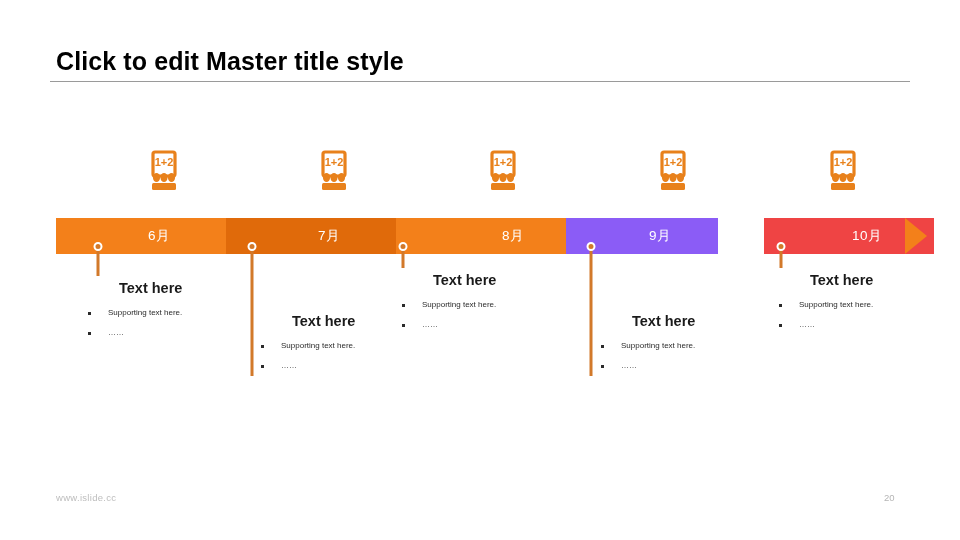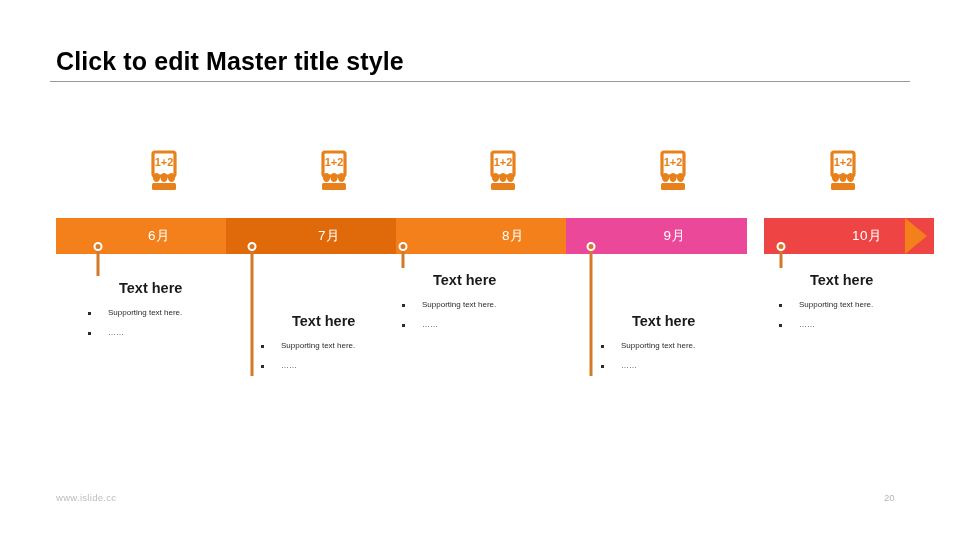--- a/index.html
+++ b/index.html
@@ -188,21 +188,21 @@
   <div class="bar">
     <div class="seg" style="left:56px;width:170px;background:#F3801A">
       <span class="seg-label">6月</span>
     </div>
     <div class="seg" style="left:226px;width:170px;background:#E06A0A">
       <span class="seg-label">7月</span>
     </div>
     <div class="seg" style="left:396px;width:198px;background:#F3801A">
       <span class="seg-label">8月</span>
     </div>
-    <div class="seg" style="left:566px;width:181px;background:#ec4899">
+    <div class="seg" style="left:566px;width:152px;background:#8b5cf6">
       <span class="seg-label">9月</span>
     </div>
     <div class="seg" style="left:764px;width:170px;background:#ef4444">
       <span class="seg-label">10月</span>
     </div>
     <div class="bar-arrow"></div>
   </div>
 
   <div class="pin" style="left:98px;top:246px;width:12px;height:30px">
     <div class="stem" style="height:30px"></div>

